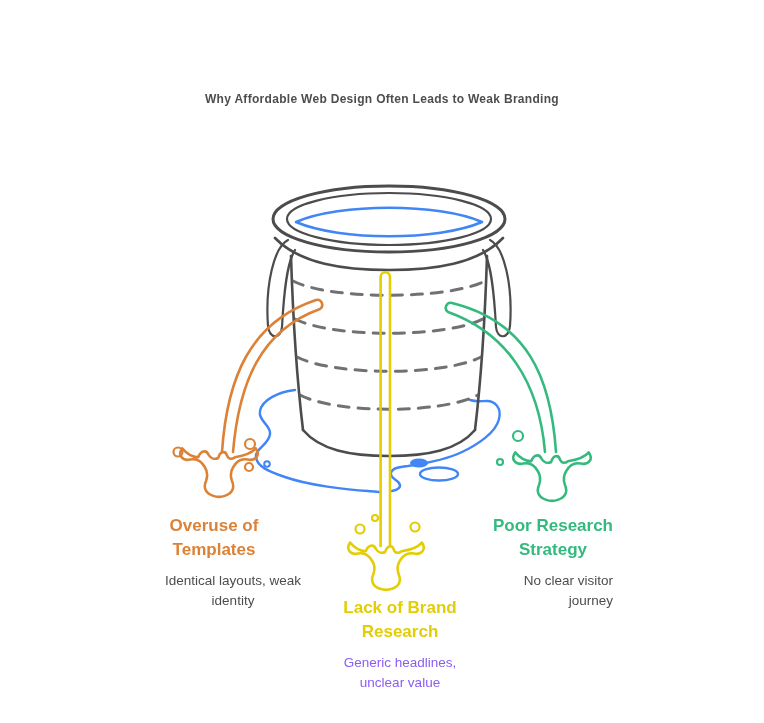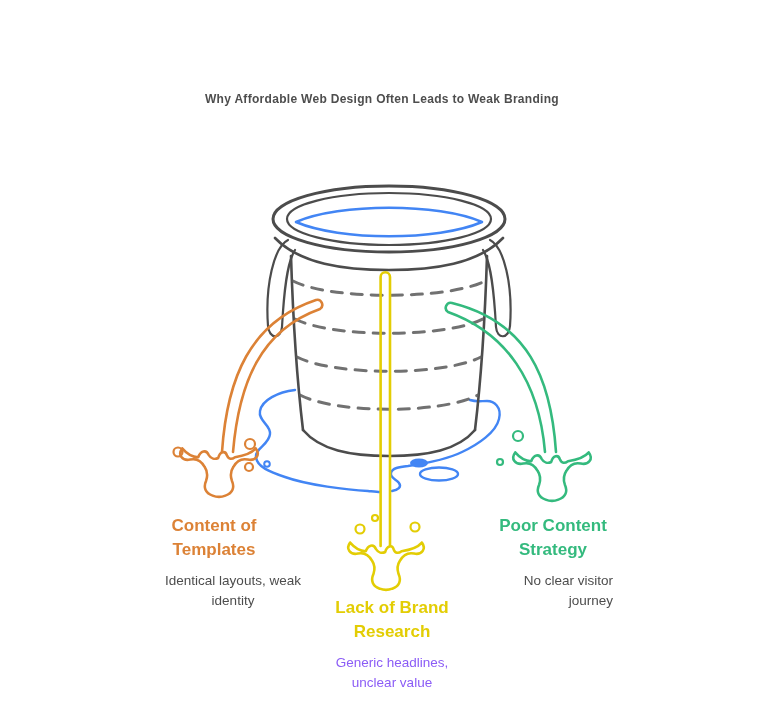--- a/index.html
+++ b/index.html
@@ -91,27 +91,27 @@
       <path d="M 556,452 C 551,378 528,322 452,303 A 5,5 0 0 0 448,312 C 507,333 539,382 545,452"></path>
       <use href="#splash" transform="translate(552,462) scale(0.80)" stroke-width="3.2"></use>
       <g stroke-width="2.2">
         <circle cx="518" cy="436" r="5"></circle>
         <circle cx="500" cy="462" r="3"></circle>
       </g>
     </g>
   </svg>
 
   <div class="label" style="left:114px;top:514px;width:200px;">
-    <div class="heading w130" style="color: rgb(220, 130, 54);">Content of Templates</div>
+    <div class="heading w130" style="color: rgb(220, 130, 54);">Overuse of Templates</div>
     <div class="sub w150" style="color: rgb(77, 77, 77); margin-left: 44px;">Identical layouts, weak identity</div>
   </div>
 
-  <div class="label" style="left:292px;top:596px;width:200px;">
+  <div class="label" style="left:300px;top:596px;width:200px;">
     <div class="heading w150" style="color: rgb(227, 205, 4);">Lack of Brand Research</div>
     <div class="sub w150" style="color: #8b5cf6;">Generic headlines, unclear value</div>
   </div>
 
   <div class="label" style="left:453px;top:514px;width:200px;">
-    <div class="heading w150" style="color: rgb(52, 186, 126);">Poor Content Strategy</div>
+    <div class="heading w150" style="color: rgb(52, 186, 126);">Poor Research Strategy</div>
     <div class="sub w120" style="color: rgb(77, 77, 77);">No clear visitor journey</div>
   </div>
 
 </div>
 
 </body></html>

